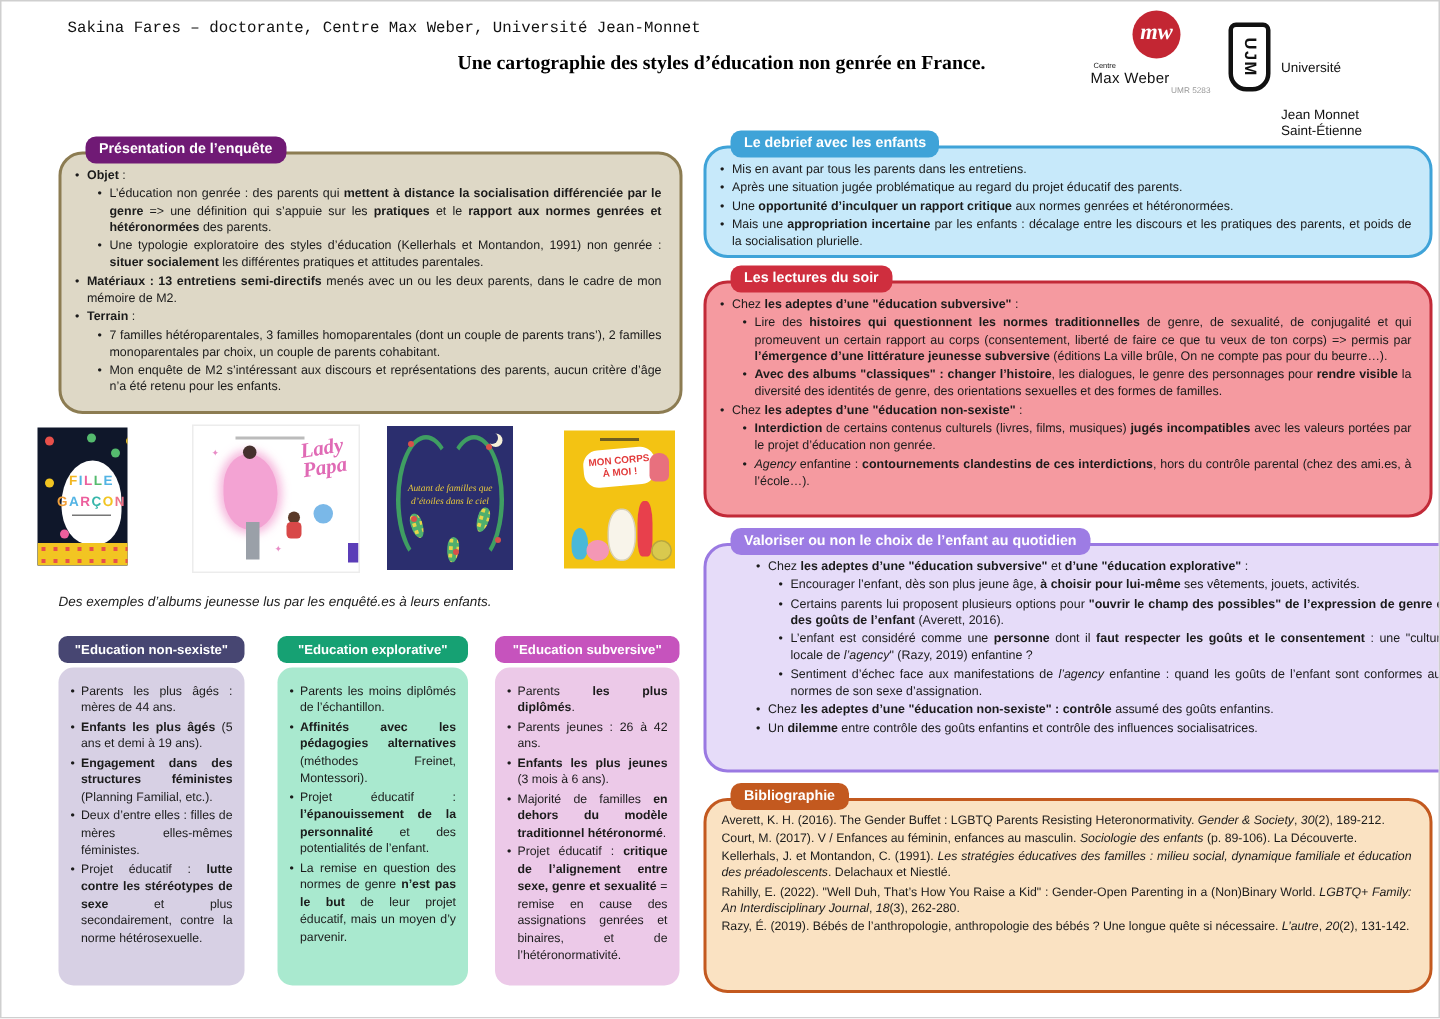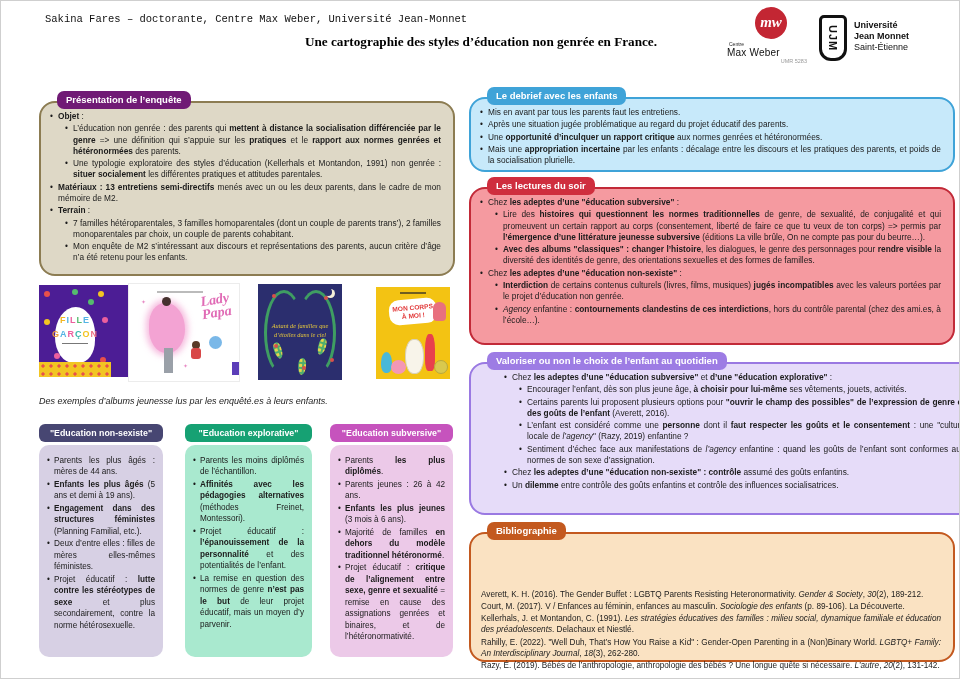--- a/index.html
+++ b/index.html
@@ -19,50 +19,50 @@
              font-family:"Liberation Serif",serif;font-style:italic;font-weight:bold;font-size:15px;
              text-align:center;line-height:30px;}
   .mw-centre{font-size:5px;color:#222;margin:2px 0 0 2px;}
   .mw-name{font-size:10px;color:#101010;letter-spacing:.2px;}
   .mw-umr{font-size:5.5px;color:#999;text-align:right;margin-right:8px;}
   .logo-ujm{position:absolute;left:818px;top:14px;display:flex;gap:7px;}
   .ujm-shield{width:22px;height:40px;border:3px solid #111;border-radius:5px 5px 12px 12px;
               display:flex;align-items:center;justify-content:center;background:#fff;}
   .ujm-mono{font-weight:bold;font-size:11px;color:#111;writing-mode:vertical-rl;letter-spacing:1px;}
   .ujm-text{font-size:9px;line-height:1.2;padding-top:5px;color:#111;}
-  .ujm-text .bold{font-weight:bold;}
+  .ujm-text .bold{font-weight:normal;margin-top:20px;}
 
   
   .panel{position:absolute;border-radius:16px;}
   .tab{position:absolute;top:-12px;left:16px;color:#fff;font-weight:bold;font-size:9.5px;
        padding:3px 9px 4px;border-radius:7px;white-space:nowrap;}
   .panel-body{padding:8px 12px 4px 9px;font-size:8.3px;line-height:1.36;}
 
   #panel-presentation{left:38px;top:100px;width:412px;height:171px;background:#ded8c6;border:2px solid #8c7c52;}
   #panel-presentation .tab{background:#701a75;}
   #panel-debrief{left:468px;top:96px;width:482px;height:71px;background:#c7e9fa;border:2px solid #3fa3d8;}
   #panel-debrief .tab{background:#3fa3d8;}
   #panel-lectures{left:468px;top:186px;width:482px;height:154px;background:#f59aa0;border:2px solid #c22a38;}
   #panel-lectures .tab{background:#cf2e3e;}
   #panel-valoriser{left:468px;top:361px;width:482px;height:149px;background:#e6dcf9;border:2px solid #9a79e2;padding-left:24px;}
   #panel-valoriser .tab{background:#9d7ce4;}
   #panel-biblio{left:468px;top:531px;width:482px;height:126px;background:#fae2c2;border:2px solid #c3591f;}
   #panel-biblio .tab{background:#c3591f;}
-  #panel-biblio .panel-body{font-size:8.2px;padding:7px 12px 4px 10px;margin-top:48px;}
+  #panel-biblio .panel-body{font-size:8.2px;padding:7px 12px 4px 10px;}
   .bib-entry{text-align:justify;margin-bottom:1px;}
 
   
   .brow{display:flex;margin-bottom:1px;}
   .bm{flex:0 0 8px;}
   .bt{flex:1;text-align:justify;}
   .ind1{margin-left:15px;}
 
   
   .cover{position:absolute;overflow:hidden;}
-  #cover1{left:38px;top:284px;width:92px;height:92px;background:#4c1d95;}
+  #cover1{left:24px;top:284px;width:60px;height:92px;background:#0f172a;}
   .b1-dots{position:absolute;top:6px;left:5px;width:6px;height:6px;border-radius:50%;background:#e8504a;
            box-shadow:54px 0 0 #f2c522,28px -2px 0 #55bb6e,10px 62px 0 #ec5f9d,56px 66px 0 #e8504a,
                       0 28px 0 #f2c522,58px 26px 0 #ec5f9d,26px 74px 0 #55bb6e,44px 8px 0 #55bb6e;}
   .b1-head{position:absolute;left:16px;top:22px;width:40px;height:56px;background:#fff;
            border-radius:52% 48% 40% 46%;}
   .b1-shirt{position:absolute;left:0;bottom:0;width:72px;height:15px;background:#f2c522;
             background-image:radial-gradient(#e8504a 1.5px,transparent 1.7px);background-size:8px 8px;}
   .b1-title{position:absolute;left:0;top:28px;width:72px;text-align:center;font-weight:bold;
             font-size:9px;line-height:1.6;letter-spacing:1px;}
   .b1-author{width:26px;height:1px;background:#777;margin:1px auto 0;}
@@ -179,21 +179,21 @@
           <span class="bt"><span>Mon enquête de M2 s’intéressant aux discours et représentations des parents, aucun critère d’âge n’a été retenu pour les enfants.</span></span>
         </div>
       </div>
   </div>
 
   <div class="panel" id="panel-debrief">
     <div class="tab">Le debrief avec les enfants</div>
     <div class="panel-body">
         <div class="brow ind0">
           <span class="bm">•</span>
-          <span class="bt"><span>Mis en avant par tous les parents faut les entretiens.</span></span>
+          <span class="bt"><span>Mis en avant par tous les parents dans les entretiens.</span></span>
         </div>
         <div class="brow ind0">
           <span class="bm">•</span>
           <span class="bt"><span>Après une situation jugée problématique au regard du projet éducatif des parents.</span></span>
         </div>
         <div class="brow ind0">
           <span class="bm">•</span>
           <span class="bt"><span>Une </span><span class="b">opportunité d’inculquer un rapport critique</span><span> aux normes genrées et hétéronormées.</span></span>
         </div>
         <div class="brow ind0">

